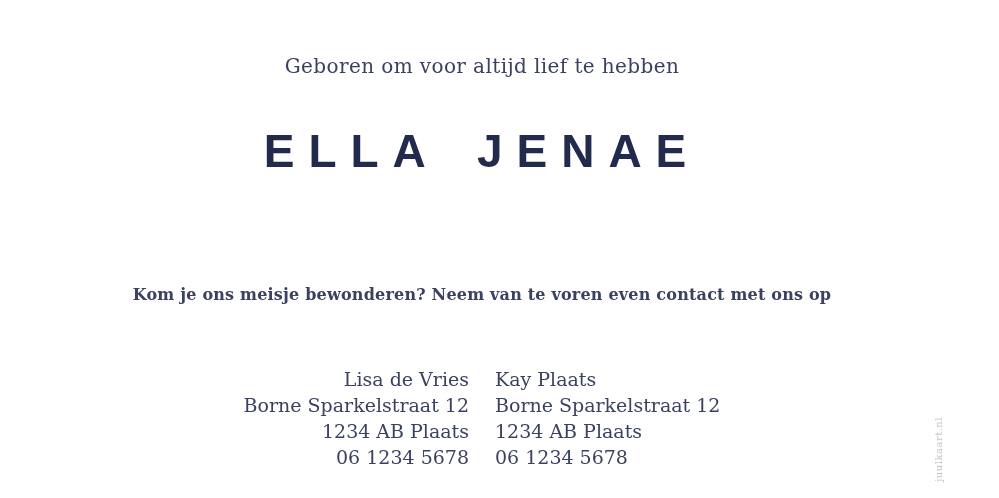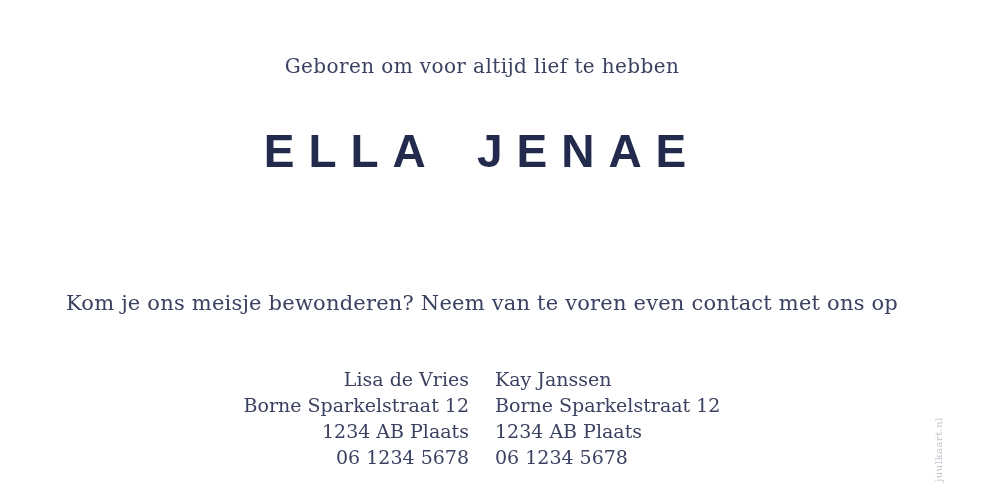--- a/index.html
+++ b/index.html
@@ -48,28 +48,29 @@
     text-align: center;
     font-family: "Liberation Sans", sans-serif;
     font-weight: 700;
     font-size: 17px;
     letter-spacing: 3.8px;
     color: #222b4d;
     white-space: nowrap;
   }
   .invitation {
     position: absolute;
-    top: 291px;
+    top: 285px;
     left: 0;
     width: 100%;
     text-align: center;
     font-family: "DejaVu Serif", serif;
-    font-size: 21px;
+    font-size: 16px;
     letter-spacing: 0.2px;
     color: #3b4161;
+    font-weight: bold;
   }
   .contacts {
     position: absolute;
     top: 366px;
     left: 0;
     width: 100%;
     display: flex;
     justify-content: center;
     gap: 26px;
     font-family: "DejaVu Serif", serif;
@@ -104,21 +105,21 @@
   <div class="invitation">Kom je ons meisje bewonderen? Neem van te voren even contact met ons op</div>
 
   <div class="contacts">
     <div class="contact-col-left">
       <div>Lisa de Vries</div>
       <div>Borne Sparkelstraat 12</div>
       <div>1234 AB Plaats</div>
       <div>06 1234 5678</div>
     </div>
     <div class="contact-col-right">
-      <div>Kay Janssen</div>
+      <div>Kay Plaats</div>
       <div>Borne Sparkelstraat 12</div>
       <div>1234 AB Plaats</div>
       <div>06 1234 5678</div>
     </div>
   </div>
 
   <div class="watermark">juulkaart.nl</div>
 
 </div>
 

